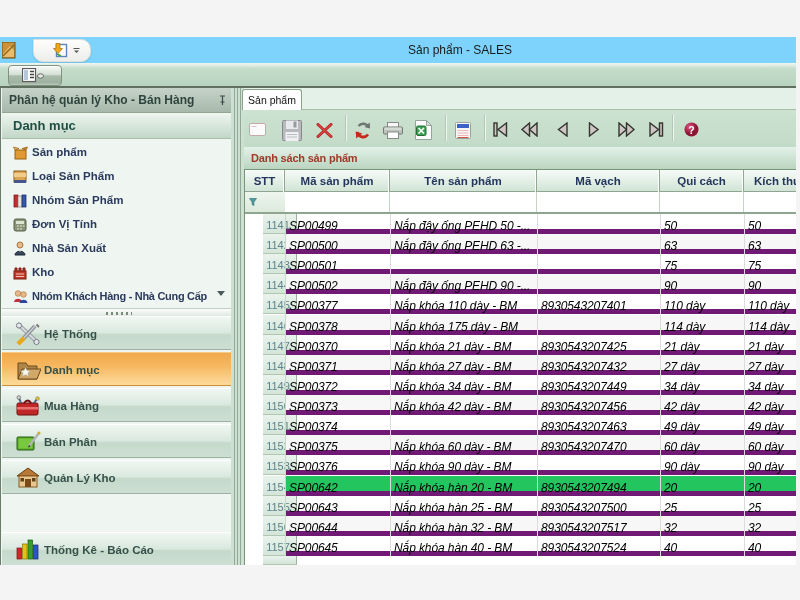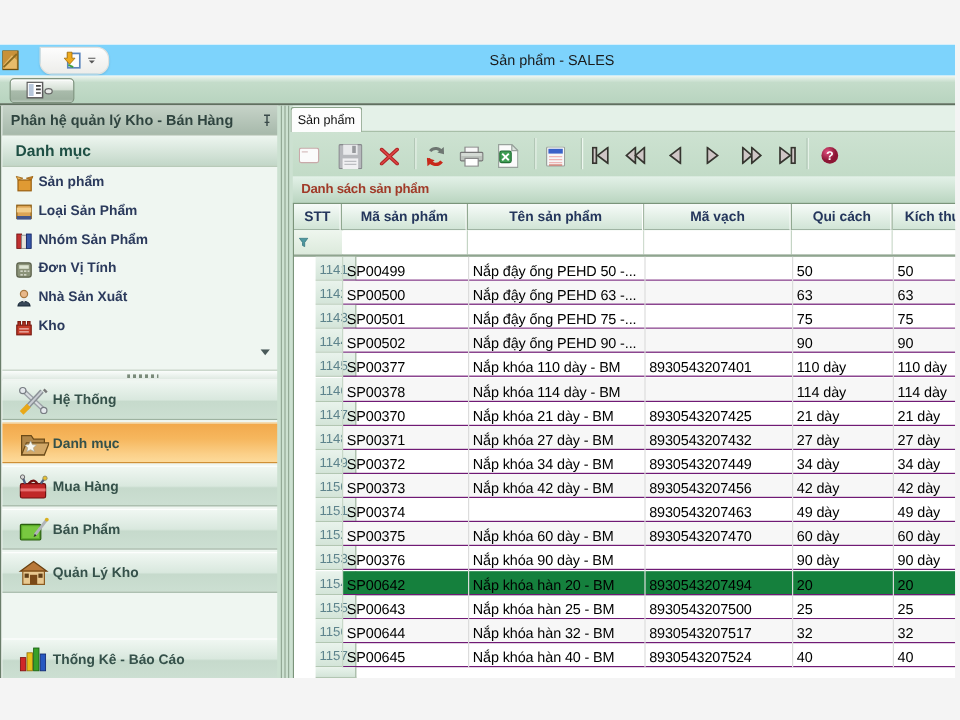--- a/index.html
+++ b/index.html
@@ -40,21 +40,21 @@
 #toolbar { position:absolute; left:11px; top:22px; width:552px; height:37px; background:linear-gradient(#cde2d1,#c2dbc7); }
 .tsep { position:absolute; top:5px; width:2px; height:26px; border-left:1px solid #b2c7b6; border-right:1px solid #edf7ef; }
 #dsheader { position:absolute; left:11px; top:59px; width:552px; height:23px; background:linear-gradient(#e3f1e8,#bad5c0); color:#a03a28; font-size:11px; font-weight:bold; letter-spacing:-0.2px; line-height:23px; padding-left:7px; border-bottom:1px solid #7a947a; }
 
 
 #grid { position:absolute; left:11px; top:82px; width:552px; height:395px; background:#fff; border-left:1px solid #7a947a; }
 .hcell { position:absolute; top:0; height:22px; background:linear-gradient(#f6fbf8,#cfe3d4); border-right:1px solid #90a890; box-shadow:inset -1px 0 0 #fff, inset 0 -1px 0 #8fa492; color:#24365c; font-size:11.5px; font-weight:bold; text-align:center; line-height:23px; white-space:nowrap; }
 .fcell { position:absolute; top:22px; height:20px; background:#fff; border-right:1px solid #c4d4c4; }
 #frowhdr { position:absolute; top:22px; height:20px; left:0; background:linear-gradient(#eef6ee,#dceadc); border-right:1px solid #9cb29c; }
 .rhdr { position:absolute; left:18px; width:34px; height:20px; background:linear-gradient(#e9f3ec,#d4e5d9); border-right:1px solid #9cb29c; border-bottom:1px solid #b2c6b2; color:#5d838c; font-size:11px; text-align:center; line-height:23px; padding-right:3px; }
-.drow { position:absolute; left:40px; width:511px; height:20px; border-bottom:1px solid #701a75; font-size:12px; color:#000; line-height:24px; letter-spacing:-0.1px; white-space:nowrap; }
+.drow { position:absolute; left:40px; width:511px; height:20px; border-bottom:5px solid #701a75; font-size:12px; color:#000; line-height:24px; letter-spacing:-0.1px; white-space:nowrap;font-style:italic; }
 .c1 { position:absolute; left:4px; top:0; }
 .c2 { position:absolute; left:109px; top:0; }
 .c3 { position:absolute; left:256px; top:0; }
 .c4 { position:absolute; left:379px; top:0; }
 .c5 { position:absolute; left:463px; top:0; }
 .vline { position:absolute; top:44px; width:1px; height:342px; background:#dcdcdc; z-index:3; }
 </style>
 </head>
 <body>
 
@@ -137,20 +137,29 @@
         <span class="txt">Nhà Sản Xuất</span>
       </div>
     <div class="mitem" style="top:172px">
         <svg width="15" height="15">
           <rect x="1" y="6" width="12" height="8" fill="#c23a28" stroke="#7a1a10"></rect>
           <path d="M2 6 V3 h2 v3 M6 6 V3 h2 v3 M10 6 V3 h2 v3" fill="#c23a28" stroke="#7a1a10"></path>
           <path d="M3 9 h8 M3 11.5 h8" stroke="#f0c0b8"></path>
         </svg>
         <span class="txt">Kho</span>
       </div>
+    <div class="mitem" style="top:196px">
+        <svg width="16" height="15">
+          <circle cx="5" cy="4.5" r="2.8" fill="#e8b88a" stroke="#a87840" stroke-width="0.7"></circle>
+          <path d="M1 13 C1 8.5 9 8.5 9 13 Z" fill="#c03040"></path>
+          <circle cx="10.5" cy="5.5" r="2.8" fill="#e8b88a" stroke="#a87840" stroke-width="0.7"></circle>
+          <path d="M6.5 14 C6.5 9.5 14.5 9.5 14.5 14 Z" fill="#2848a0"></path>
+        </svg>
+        <span class="txt" style="font-size:11px;letter-spacing:-0.3px">Nhóm Khách Hàng - Nhà Cung Cấp</span>
+      </div>
     <svg class="abs" style="left:216px;top:203px" width="9" height="6">
         <path d="M0 0 L8 0 L4 5 Z" fill="#4a5a5a"></path>
       </svg>
 
     <div id="sbsplit">
         <div class="dots"></div>
       </div>
 
     <div class="navbtn" style="top:228px">
         <svg width="26" height="24" viewBox="0 0 26 24">
@@ -185,21 +194,21 @@
         <span class="txt">Mua Hàng</span>
       </div>
     <div class="navbtn" style="top:336px">
         <svg width="26" height="24" viewBox="0 0 26 24">
           <rect x="2" y="7" width="17" height="13" rx="1" fill="#58a828" stroke="#2a6010"></rect>
           <rect x="3.5" y="8.5" width="14" height="10" fill="#78c840"></rect>
           <path d="M14 16 L24 3" stroke="#b0b4b8" stroke-width="2.5"></path>
           <path d="M13 17.5 l2.5 -1 l-1.5 -1.8 Z" fill="#333"></path>
           <circle cx="24" cy="3" r="1.6" fill="#d8b020"></circle>
         </svg>
-        <span class="txt">Bán Phẩm</span>
+        <span class="txt">Bán Phân</span>
       </div>
     <div class="navbtn" style="top:372px">
         <svg width="26" height="24" viewBox="0 0 26 24">
           <path d="M13 2 L24 10 L2 10 Z" fill="#b87838" stroke="#6a4010"></path>
           <rect x="4" y="10" width="18" height="11" fill="#e8c890" stroke="#8a5a20"></rect>
           <rect x="10" y="13" width="6" height="8" fill="#7a4a18"></rect>
           <rect x="5.5" y="12" width="3.5" height="3.5" fill="#604018"></rect>
           <rect x="17" y="12" width="3.5" height="3.5" fill="#604018"></rect>
         </svg>
         <span class="txt">Quản Lý Kho</span>
@@ -344,21 +353,20 @@
       <div class="drow" style="top:64px;background:#f7f7f7">
             <span class="c1">SP00500</span>
             <span class="c2">Nắp đậy ống PEHD 63 -...</span>
             <span class="c3"></span>
             <span class="c4">63</span>
             <span class="c5">63</span>
           </div>
       <div class="rhdr" style="top:84px">1143</div>
       <div class="drow" style="top:84px">
             <span class="c1">SP00501</span>
-            <span class="c2">Nắp đậy ống PEHD 75 -...</span>
             <span class="c3"></span>
             <span class="c4">75</span>
             <span class="c5">75</span>
           </div>
       <div class="rhdr" style="top:104px">1144</div>
       <div class="drow" style="top:104px;background:#f7f7f7">
             <span class="c1">SP00502</span>
             <span class="c2">Nắp đậy ống PEHD 90 -...</span>
             <span class="c3"></span>
             <span class="c4">90</span>
@@ -368,21 +376,21 @@
       <div class="drow" style="top:124px">
             <span class="c1">SP00377</span>
             <span class="c2">Nắp khóa 110 dày - BM</span>
             <span class="c3">8930543207401</span>
             <span class="c4">110 dày</span>
             <span class="c5">110 dày</span>
           </div>
       <div class="rhdr" style="top:145px">1146</div>
       <div class="drow" style="top:145px;background:#f7f7f7">
             <span class="c1">SP00378</span>
-            <span class="c2">Nắp khóa 114 dày - BM</span>
+            <span class="c2">Nắp khóa 175 dày - BM</span>
             <span class="c4">114 dày</span>
             <span class="c5">114 dày</span>
           </div>
       <div class="rhdr" style="top:165px">1147</div>
       <div class="drow" style="top:165px">
             <span class="c1">SP00370</span>
             <span class="c2">Nắp khóa 21 dày - BM</span>
             <span class="c3">8930543207425</span>
             <span class="c4">21 dày</span>
             <span class="c5">21 dày</span>
@@ -427,21 +435,21 @@
             <span class="c5">60 dày</span>
           </div>
       <div class="rhdr" style="top:285px">1153</div>
       <div class="drow" style="top:285px">
             <span class="c1">SP00376</span>
             <span class="c2">Nắp khóa 90 dày - BM</span>
             <span class="c4">90 dày</span>
             <span class="c5">90 dày</span>
           </div>
       <div class="rhdr" style="top:306px">1154</div>
-      <div class="drow" style="top:306px;background:#15803d">
+      <div class="drow" style="top:306px;background:#22c55e">
             <span class="c1">SP00642</span>
             <span class="c2">Nắp khóa hàn 20 - BM</span>
             <span class="c3">8930543207494</span>
             <span class="c4">20</span>
             <span class="c5">20</span>
           </div>
       <div class="rhdr" style="top:326px">1155</div>
       <div class="drow" style="top:326px">
             <span class="c1">SP00643</span>
             <span class="c2">Nắp khóa hàn 25 - BM</span>

